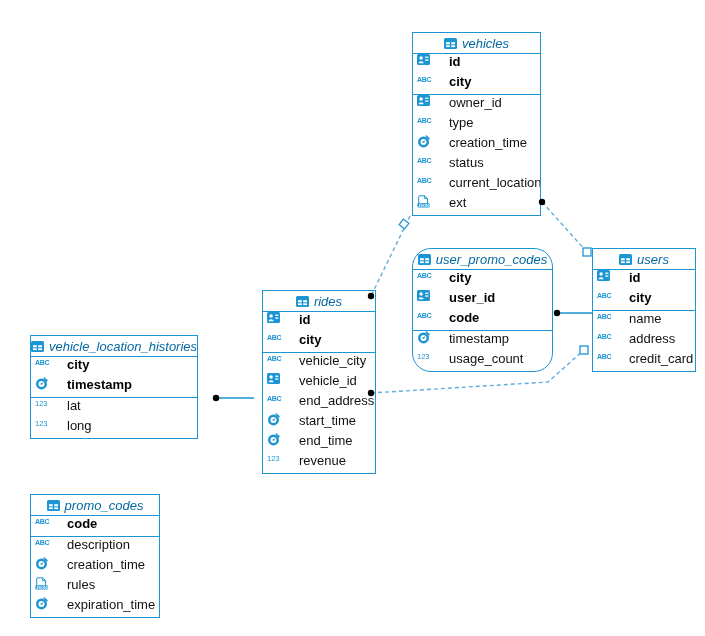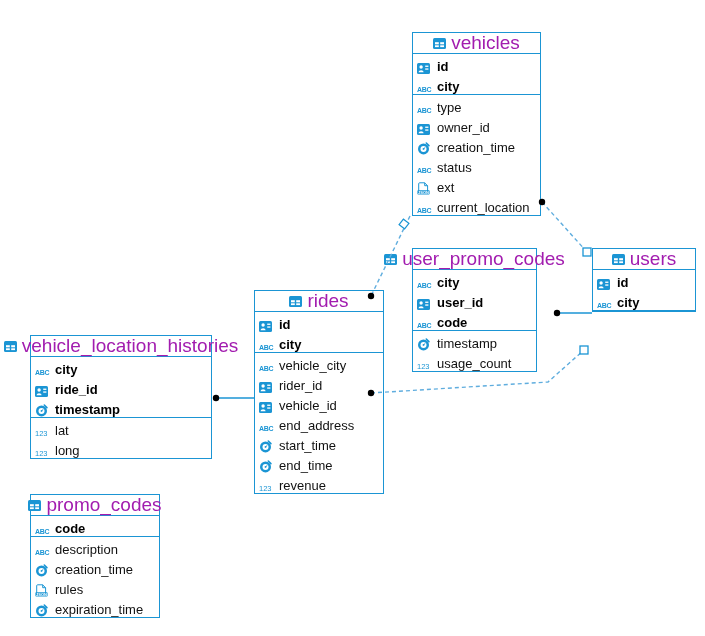--- a/index.html
+++ b/index.html
@@ -9,25 +9,25 @@
   }
   #connector-layer{position:absolute;left:0;top:0;z-index:2;pointer-events:none;}
   .table{
     position:absolute;z-index:1;background:#ffffff;
     border:1.5px solid #1b95d4;box-sizing:border-box;
   }
   .t-header{
     display:flex;align-items:center;justify-content:center;gap:5px;
     height:20px;border-bottom:1.5px solid #1b95d4;
   }
-  .t-title{font-size:19px;color:#a21caf;white-space:nowrap;}
+  .t-title{font-size:13px;color:#0369a1;white-space:nowrap;font-style:italic;}
   .t-section{overflow:hidden;}
   .t-section.keys{border-bottom:1.5px solid #1b95d4;}
   .t-row{
-    display:flex;align-items:flex-end;gap:2px;height:20px;
+    display:flex;align-items:flex-start;gap:14px;height:20px;
     padding:0 3px 0 4px;overflow:hidden;
   }
   .icon{display:inline-flex;align-items:center;width:18px;flex:none;}
   .t-header .icon{width:auto;}
   .t-label{font-size:13px;color:#111;white-space:nowrap;}
   .t-label.pk{font-weight:700;color:#000;}
   .rel-line{fill:none;stroke-width:1.4px;}
 </style>
 </head>
 <body>
@@ -89,80 +89,80 @@
             <svg width="16" height="10" viewBox="0 0 16 10">
               <text x="0" y="8.2" font-family="Liberation Sans, sans-serif" font-size="7" font-weight="bold" fill="#1b95d4" letter-spacing="-0.3">ABC</text>
             </svg>
           </span>
           <span class="t-label pk">city</span>
         </div>
       </div>
       <div class="t-section cols">
         <div class="t-row">
           <span class="icon">
-            <svg width="16" height="10" viewBox="0 0 16 10">
-              <text x="0" y="8.2" font-family="Liberation Sans, sans-serif" font-size="7" font-weight="bold" fill="#1b95d4" letter-spacing="-0.3">ABC</text>
-            </svg>
-          </span>
-          <span class="t-label">type</span>
-        </div>
-        <div class="t-row">
-          <span class="icon">
             <svg width="13" height="11" viewBox="0 0 13 11">
               <rect width="13" height="11" rx="1.5" fill="#1b95d4"></rect>
               <circle cx="4.1" cy="4" r="1.7" fill="#fff"></circle>
               <path d="M1.6 9.3 C1.6 6.6 6.6 6.6 6.6 9.3 Z" fill="#fff"></path>
               <rect x="8.2" y="2.6" width="3.2" height="1.3" fill="#fff"></rect>
               <rect x="8.2" y="5.4" width="3.2" height="1.3" fill="#fff"></rect>
             </svg>
           </span>
           <span class="t-label">owner_id</span>
         </div>
         <div class="t-row">
           <span class="icon">
+            <svg width="16" height="10" viewBox="0 0 16 10">
+              <text x="0" y="8.2" font-family="Liberation Sans, sans-serif" font-size="7" font-weight="bold" fill="#1b95d4" letter-spacing="-0.3">ABC</text>
+            </svg>
+          </span>
+          <span class="t-label">type</span>
+        </div>
+        <div class="t-row">
+          <span class="icon">
             <svg width="13" height="13" viewBox="0 0 13 13">
               <path d="M9.3 1 L11.9 3.6" stroke="#1b95d4" stroke-width="1.6" stroke-linecap="round" fill="none"></path>
               <circle cx="6.5" cy="6.9" r="5.5" fill="#1b95d4"></circle>
               <circle cx="6.5" cy="6.9" r="3" fill="#fff"></circle>
               <circle cx="6.5" cy="6.9" r="0.9" fill="#1b95d4"></circle>
               <path d="M6.5 6.9 L8.3 5.4" stroke="#1b95d4" stroke-width="1" fill="none"></path>
             </svg>
           </span>
           <span class="t-label">creation_time</span>
         </div>
         <div class="t-row">
           <span class="icon">
             <svg width="16" height="10" viewBox="0 0 16 10">
               <text x="0" y="8.2" font-family="Liberation Sans, sans-serif" font-size="7" font-weight="bold" fill="#1b95d4" letter-spacing="-0.3">ABC</text>
             </svg>
           </span>
           <span class="t-label">status</span>
+        </div>
+        <div class="t-row">
+          <span class="icon">
+            <svg width="16" height="10" viewBox="0 0 16 10">
+              <text x="0" y="8.2" font-family="Liberation Sans, sans-serif" font-size="7" font-weight="bold" fill="#1b95d4" letter-spacing="-0.3">ABC</text>
+            </svg>
+          </span>
+          <span class="t-label">current_location</span>
         </div>
         <div class="t-row">
           <span class="icon">
             <svg width="13" height="13" viewBox="0 0 13 13">
               <path d="M2.6 0.8 h5 l3 2.9 v6.1 a0.9 0.9 0 0 1 -0.9 0.9 h-7.1 a0.9 0.9 0 0 1 -0.9 -0.9 v-8.1 a0.9 0.9 0 0 1 0.9 -0.9 z" fill="#fff" stroke="#1b95d4" stroke-width="1"></path>
               <path d="M7.7 0.8 v2.9 h2.9" fill="none" stroke="#1b95d4" stroke-width="1"></path>
               <rect x="0.4" y="8.2" width="12.2" height="4.4" rx="0.8" fill="#1b95d4"></rect>
               <text x="6.5" y="11.8" text-anchor="middle" font-family="Liberation Sans, sans-serif" font-size="4" font-weight="bold" fill="#fff">JSON</text>
             </svg>
           </span>
           <span class="t-label">ext</span>
         </div>
-        <div class="t-row">
-          <span class="icon">
-            <svg width="16" height="10" viewBox="0 0 16 10">
-              <text x="0" y="8.2" font-family="Liberation Sans, sans-serif" font-size="7" font-weight="bold" fill="#1b95d4" letter-spacing="-0.3">ABC</text>
-            </svg>
-          </span>
-          <span class="t-label">current_location</span>
-        </div>
       </div>
     </div>
-    <div class="table" style="left: 412px; top: 248px; width: 125px;">
+    <div class="table" style="left: 412px; top: 248px; width: 141px; border-radius: 19px;">
       <div class="t-header">
         <span class="icon">
           <svg width="13" height="11" viewBox="0 0 13 11">
             <rect width="13" height="11" rx="1.5" fill="#1b95d4"></rect>
             <rect x="2" y="4.2" width="3.8" height="2.1" fill="#fff"></rect>
             <rect x="7.2" y="4.2" width="3.8" height="2.1" fill="#fff"></rect>
             <rect x="2" y="7.3" width="3.8" height="1.8" fill="#fff"></rect>
             <rect x="7.2" y="7.3" width="3.8" height="1.8" fill="#fff"></rect>
           </svg>
         </span>
@@ -249,22 +249,48 @@
         </div>
         <div class="t-row">
           <span class="icon">
             <svg width="16" height="10" viewBox="0 0 16 10">
               <text x="0" y="8.2" font-family="Liberation Sans, sans-serif" font-size="7" font-weight="bold" fill="#1b95d4" letter-spacing="-0.3">ABC</text>
             </svg>
           </span>
           <span class="t-label pk">city</span>
         </div>
       </div>
+      <div class="t-section cols">
+        <div class="t-row">
+          <span class="icon">
+            <svg width="16" height="10" viewBox="0 0 16 10">
+              <text x="0" y="8.2" font-family="Liberation Sans, sans-serif" font-size="7" font-weight="bold" fill="#1b95d4" letter-spacing="-0.3">ABC</text>
+            </svg>
+          </span>
+          <span class="t-label">name</span>
+        </div>
+        <div class="t-row">
+          <span class="icon">
+            <svg width="16" height="10" viewBox="0 0 16 10">
+              <text x="0" y="8.2" font-family="Liberation Sans, sans-serif" font-size="7" font-weight="bold" fill="#1b95d4" letter-spacing="-0.3">ABC</text>
+            </svg>
+          </span>
+          <span class="t-label">address</span>
+        </div>
+        <div class="t-row">
+          <span class="icon">
+            <svg width="16" height="10" viewBox="0 0 16 10">
+              <text x="0" y="8.2" font-family="Liberation Sans, sans-serif" font-size="7" font-weight="bold" fill="#1b95d4" letter-spacing="-0.3">ABC</text>
+            </svg>
+          </span>
+          <span class="t-label">credit_card</span>
+        </div>
+      </div>
     </div>
-    <div class="table" style="left: 254px; top: 290px; width: 130px;">
+    <div class="table" style="left: 262px; top: 290px; width: 114px;">
       <div class="t-header">
         <span class="icon">
           <svg width="13" height="11" viewBox="0 0 13 11">
             <rect width="13" height="11" rx="1.5" fill="#1b95d4"></rect>
             <rect x="2" y="4.2" width="3.8" height="2.1" fill="#fff"></rect>
             <rect x="7.2" y="4.2" width="3.8" height="2.1" fill="#fff"></rect>
             <rect x="2" y="7.3" width="3.8" height="1.8" fill="#fff"></rect>
             <rect x="7.2" y="7.3" width="3.8" height="1.8" fill="#fff"></rect>
           </svg>
         </span>
@@ -304,32 +330,20 @@
         <div class="t-row">
           <span class="icon">
             <svg width="13" height="11" viewBox="0 0 13 11">
               <rect width="13" height="11" rx="1.5" fill="#1b95d4"></rect>
               <circle cx="4.1" cy="4" r="1.7" fill="#fff"></circle>
               <path d="M1.6 9.3 C1.6 6.6 6.6 6.6 6.6 9.3 Z" fill="#fff"></path>
               <rect x="8.2" y="2.6" width="3.2" height="1.3" fill="#fff"></rect>
               <rect x="8.2" y="5.4" width="3.2" height="1.3" fill="#fff"></rect>
             </svg>
           </span>
-          <span class="t-label">rider_id</span>
-        </div>
-        <div class="t-row">
-          <span class="icon">
-            <svg width="13" height="11" viewBox="0 0 13 11">
-              <rect width="13" height="11" rx="1.5" fill="#1b95d4"></rect>
-              <circle cx="4.1" cy="4" r="1.7" fill="#fff"></circle>
-              <path d="M1.6 9.3 C1.6 6.6 6.6 6.6 6.6 9.3 Z" fill="#fff"></path>
-              <rect x="8.2" y="2.6" width="3.2" height="1.3" fill="#fff"></rect>
-              <rect x="8.2" y="5.4" width="3.2" height="1.3" fill="#fff"></rect>
-            </svg>
-          </span>
           <span class="t-label">vehicle_id</span>
         </div>
         <div class="t-row">
           <span class="icon">
             <svg width="16" height="10" viewBox="0 0 16 10">
               <text x="0" y="8.2" font-family="Liberation Sans, sans-serif" font-size="7" font-weight="bold" fill="#1b95d4" letter-spacing="-0.3">ABC</text>
             </svg>
           </span>
           <span class="t-label">end_address</span>
         </div>
@@ -360,53 +374,41 @@
         <div class="t-row">
           <span class="icon">
             <svg width="16" height="10" viewBox="0 0 16 10">
               <text x="0" y="8.2" font-family="Liberation Sans, sans-serif" font-size="7.5" fill="#1b95d4">123</text>
             </svg>
           </span>
           <span class="t-label">revenue</span>
         </div>
       </div>
     </div>
-    <div class="table" style="left: 30px; top: 335px; width: 182px;">
+    <div class="table" style="left: 30px; top: 335px; width: 168px;">
       <div class="t-header">
         <span class="icon">
           <svg width="13" height="11" viewBox="0 0 13 11">
             <rect width="13" height="11" rx="1.5" fill="#1b95d4"></rect>
             <rect x="2" y="4.2" width="3.8" height="2.1" fill="#fff"></rect>
             <rect x="7.2" y="4.2" width="3.8" height="2.1" fill="#fff"></rect>
             <rect x="2" y="7.3" width="3.8" height="1.8" fill="#fff"></rect>
             <rect x="7.2" y="7.3" width="3.8" height="1.8" fill="#fff"></rect>
           </svg>
         </span>
         <span class="t-title">vehicle_location_histories</span>
       </div>
       <div class="t-section keys">
         <div class="t-row">
           <span class="icon">
             <svg width="16" height="10" viewBox="0 0 16 10">
               <text x="0" y="8.2" font-family="Liberation Sans, sans-serif" font-size="7" font-weight="bold" fill="#1b95d4" letter-spacing="-0.3">ABC</text>
             </svg>
           </span>
           <span class="t-label pk">city</span>
-        </div>
-        <div class="t-row">
-          <span class="icon">
-            <svg width="13" height="11" viewBox="0 0 13 11">
-              <rect width="13" height="11" rx="1.5" fill="#1b95d4"></rect>
-              <circle cx="4.1" cy="4" r="1.7" fill="#fff"></circle>
-              <path d="M1.6 9.3 C1.6 6.6 6.6 6.6 6.6 9.3 Z" fill="#fff"></path>
-              <rect x="8.2" y="2.6" width="3.2" height="1.3" fill="#fff"></rect>
-              <rect x="8.2" y="5.4" width="3.2" height="1.3" fill="#fff"></rect>
-            </svg>
-          </span>
-          <span class="t-label pk">ride_id</span>
         </div>
         <div class="t-row">
           <span class="icon">
             <svg width="13" height="13" viewBox="0 0 13 13">
               <path d="M9.3 1 L11.9 3.6" stroke="#1b95d4" stroke-width="1.6" stroke-linecap="round" fill="none"></path>
               <circle cx="6.5" cy="6.9" r="5.5" fill="#1b95d4"></circle>
               <circle cx="6.5" cy="6.9" r="3" fill="#fff"></circle>
               <circle cx="6.5" cy="6.9" r="0.9" fill="#1b95d4"></circle>
               <path d="M6.5 6.9 L8.3 5.4" stroke="#1b95d4" stroke-width="1" fill="none"></path>
             </svg>

